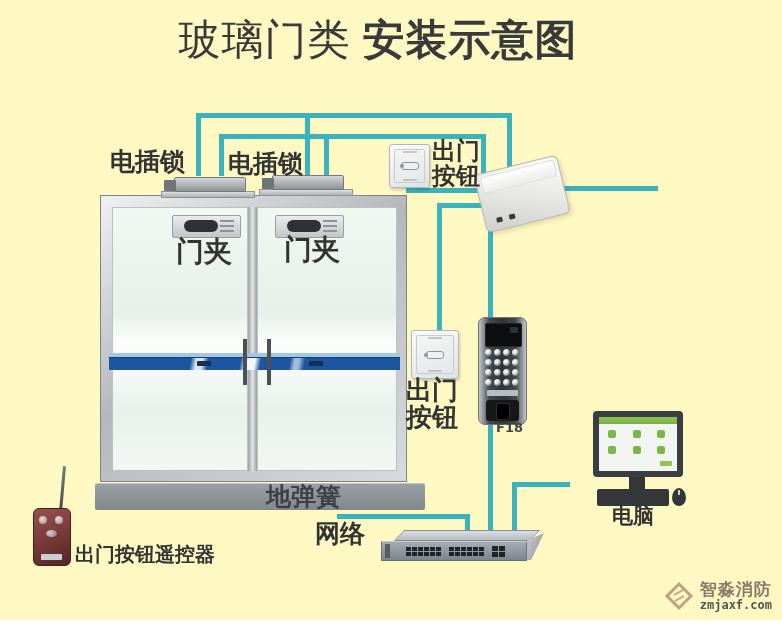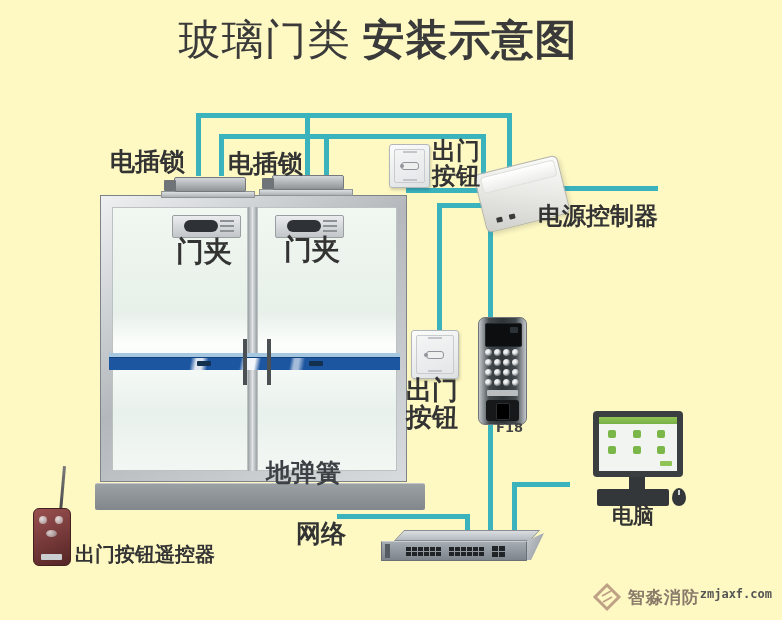--- a/index.html
+++ b/index.html
@@ -122,21 +122,21 @@
                z-index:3;background:linear-gradient(155deg,#9a5050,var(--remote-red,#713636) 60%,#542525);}
   .r-btn{position:absolute;width:8px;height:8px;border-radius:50%;
          background:radial-gradient(circle at 35% 35%,#eadddd,#9b8585);}
   .rb1{left:5px;top:7px;} .rb2{left:21px;top:7px;}
   .r-oval{position:absolute;left:12px;top:21px;width:11px;height:7px;border-radius:50%;
           background:radial-gradient(circle at 35% 35%,#d9caca,#8d7878);}
   .r-strip{position:absolute;left:7px;bottom:5px;width:21px;height:6px;background:#caced0;border-radius:1px;}
 
   
   .watermark{position:absolute;right:10px;bottom:8px;display:flex;align-items:center;gap:6px;z-index:4;}
-  .wm-text{display:flex;flex-direction:row;line-height:1.1;}
+  .wm-text{display:flex;flex-direction:column;line-height:1.1;}
   .wm-brand{font-size:17px;font-weight:700;color:#8a7a6a;letter-spacing:1px;}
   .wm-domain{font-size:12px;font-weight:700;color:#555;font-family:"DejaVu Sans Mono",monospace;}
 </style>
 </head>
 <body>
 
 <div class="page">
 
   <div class="title">
     <span class="t-n">玻璃门类</span><span class="t-b">安装示意图</span>
@@ -323,29 +323,28 @@
   </div>
 
   <div class="lbl" style="left:110px;top:149px;font-size:25px">电插锁</div>
   <div class="lbl" style="left:228px;top:151px;font-size:25px">电插锁</div>
   <div class="lbl" style="left:176px;top:237px;font-size:28px">门夹</div>
   <div class="lbl" style="left:284px;top:235px;font-size:28px">门夹</div>
   <div class="lbl" style="left:432px;top:139px;font-size:24px">
     <div>出门</div>
     <div>按钮</div>
   </div>
-  <div class="lbl" style="left:538px;top:204px;font-size:24px">电源控制器</div>
   <div class="lbl" style="left:406px;top:377px;font-size:26px">
     <div>出门</div>
     <div>按钮</div>
   </div>
   <div class="lbl" style="left:496px;top:421px;font-size:13px;font-weight:600;color:#444">F18</div>
-  <div class="lbl floor" style="left:266px;top:460px;font-size:25px">地弹簧</div>
+  <div class="lbl floor" style="left:266px;top:484px;font-size:25px">地弹簧</div>
   <div class="lbl" style="left:75px;top:544px;font-size:20px">出门按钮遥控器</div>
-  <div class="lbl" style="left:296px;top:521px;font-size:25px">网络</div>
+  <div class="lbl" style="left:315px;top:521px;font-size:25px">网络</div>
   <div class="lbl" style="left:612px;top:506px;font-size:21px">电脑</div>
 
   <div class="watermark">
     <svg width="30" height="30" viewBox="0 0 30 30">
       <path d="M15 3 L27 15 L15 27 L3 15 Z" fill="none" stroke="var(--watermark-tan,#bfa286)" stroke-width="3"></path>
       <path d="M10 14 L19 9 M11 20 L20 15" fill="none" stroke="var(--watermark-tan,#bfa286)" stroke-width="2"></path>
     </svg>
     <div class="wm-text">
       <span class="wm-brand">智淼消防</span>
       <span class="wm-domain">zmjaxf.com</span>

